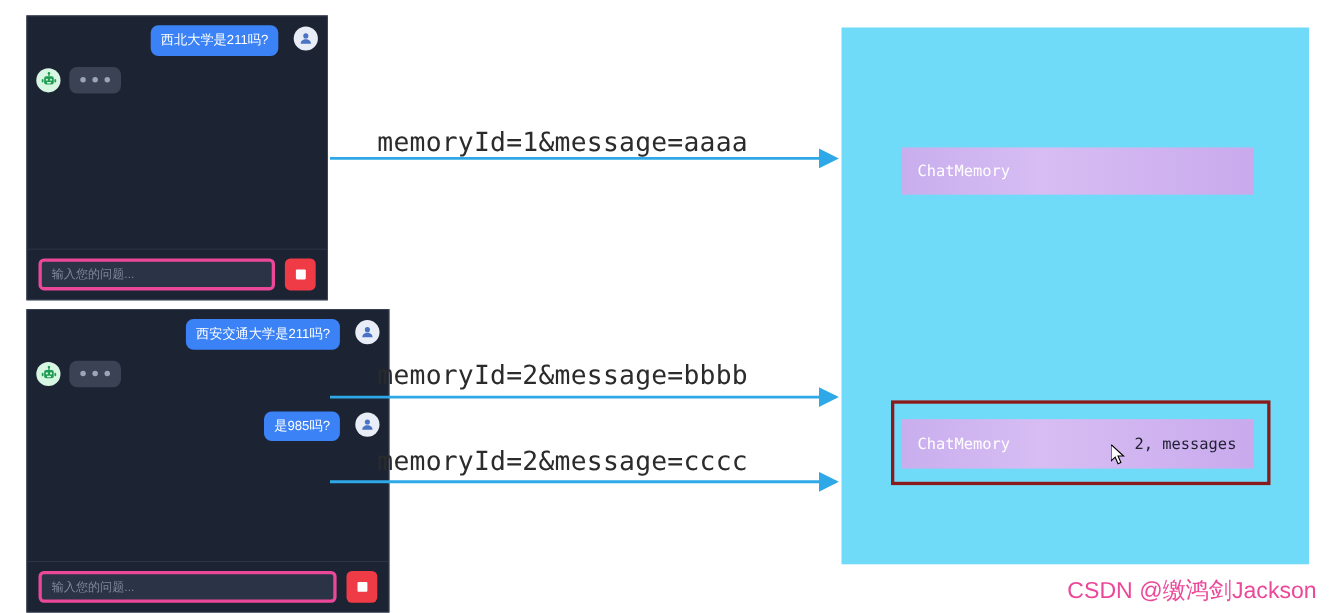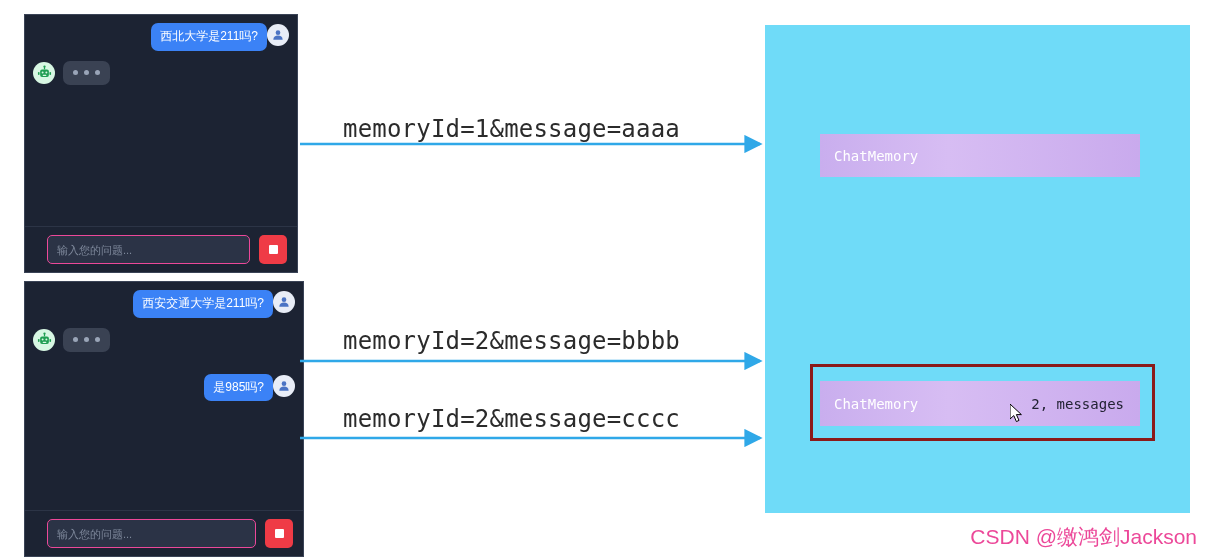--- a/index.html
+++ b/index.html
@@ -17,21 +17,21 @@
 
   
   .chat-panel {
     position: absolute;
     background: #1c2333;
     border: 1px solid #3a4356;
     box-sizing: border-box;
     overflow: hidden;
   }
   #chat-panel-1 { left: 24px; top: 14px;  width: 274px; height: 259px; }
-  #chat-panel-2 { left: 24px; top: 281px; width: 280px; height: 276px; }
+  #chat-panel-2 { left: 24px; top: 281px; width: 330px; height: 276px; }
 
   .chat-body {
     position: absolute;
     left: 0; right: 0; top: 0;
     bottom: 46px;
     background: #1c2333;
     padding: 8px 8px 0 8px;
     box-sizing: border-box;
   }
 
@@ -44,21 +44,21 @@
   .msg-row.bot  { justify-content: flex-start; }
 
   .bubble-user {
     background: #3b82f6;
     color: #ffffff;
     font-size: 12px;
     line-height: 1.3;
     padding: 6px 9px;
     border-radius: 7px;
     max-width: 190px;
-    margin-right: 0;
+    margin-right: 14px;
     white-space: nowrap;
   }
 
   .avatar {
     width: 22px;
     height: 22px;
     border-radius: 50%;
     flex: 0 0 22px;
     display: flex;
     align-items: center;
@@ -94,29 +94,28 @@
     display: flex;
     align-items: center;
     padding: 0 10px;
     box-sizing: border-box;
     gap: 9px;
   }
   .composer-input {
     flex: 1;
     height: 29px;
     background: #2b3346;
-    border: 1px solid #ec4899;
+    border: 3px solid #ec4899;
     border-radius: 5px;
     color: #8d97a9;
     font-size: 11px;
     padding: 0 9px;
     box-sizing: border-box;
     outline: none;
     font-family: "Liberation Sans", sans-serif;
-    margin-left: 12px;
   }
   .composer-input::placeholder { color: #7e889b; }
   .stop-btn {
     width: 28px; height: 29px;
     background: #ef3b46;
     border-radius: 5px;
     display: flex;
     align-items: center;
     justify-content: center;
     border: none;

